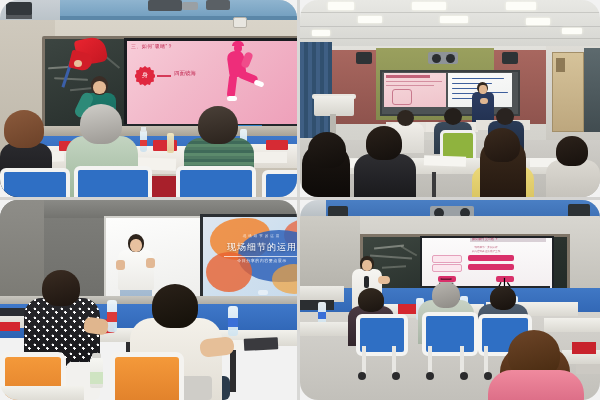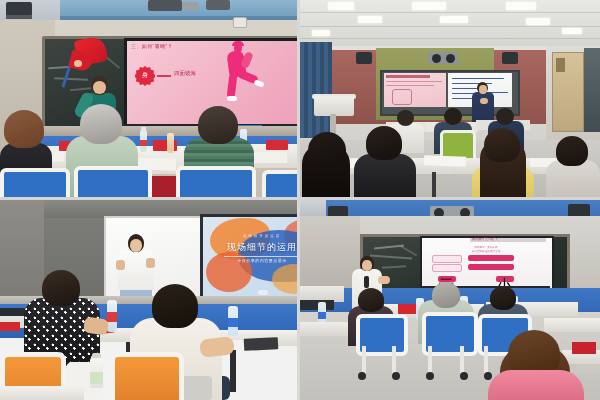--- a/index.html
+++ b/index.html
@@ -1,19 +1,19 @@
 <!DOCTYPE html>
 <html><head>
 <meta charset="utf-8">
 <title>Classroom Training Photo Collage</title>
 <style>
   html,body{margin:0;padding:0;background:#ffffff;}
   body{font-family:"Liberation Sans",sans-serif;}
   #collage{position:relative;width:600px;height:400px;overflow:hidden;background:#f2f2f2;}
-  .quad{position:absolute;overflow:hidden;}
+  .quad{position:absolute;overflow:hidden;border-radius:18px;}
   .q-tl{left:0;top:0;width:297px;height:197px;}
   .q-tr{left:300px;top:0;width:300px;height:197px;}
   .q-bl{left:0;top:200px;width:297px;height:200px;}
   .q-br{left:300px;top:200px;width:300px;height:200px;}
   .seam-v{position:absolute;left:297px;top:0;width:3px;height:400px;background:#d8d8d6;}
   .seam-h{position:absolute;left:0;top:197px;width:600px;height:3px;background:#d5d4d2;}
   .L{position:absolute;}
 
   
   .tl-ceil{left:0;top:0;width:297px;height:22px;background:linear-gradient(180deg,#c9cfd4,#b9c2c8);}

